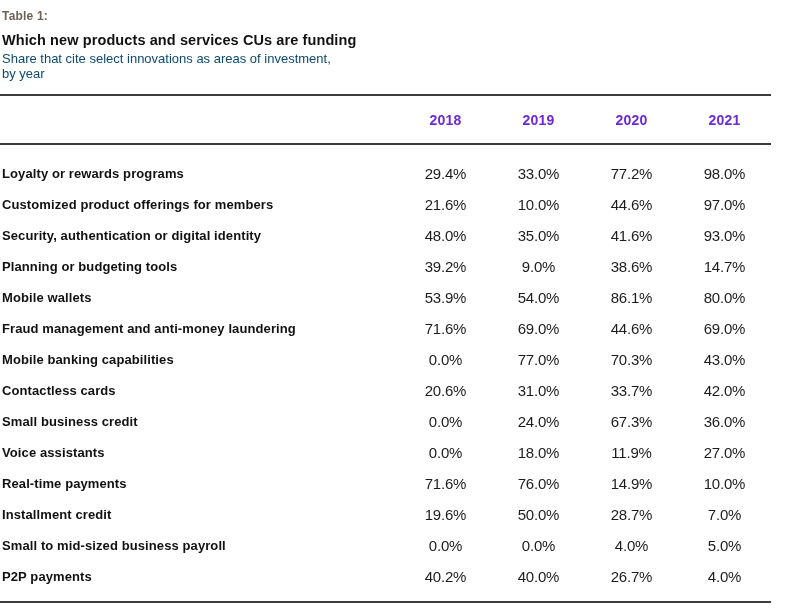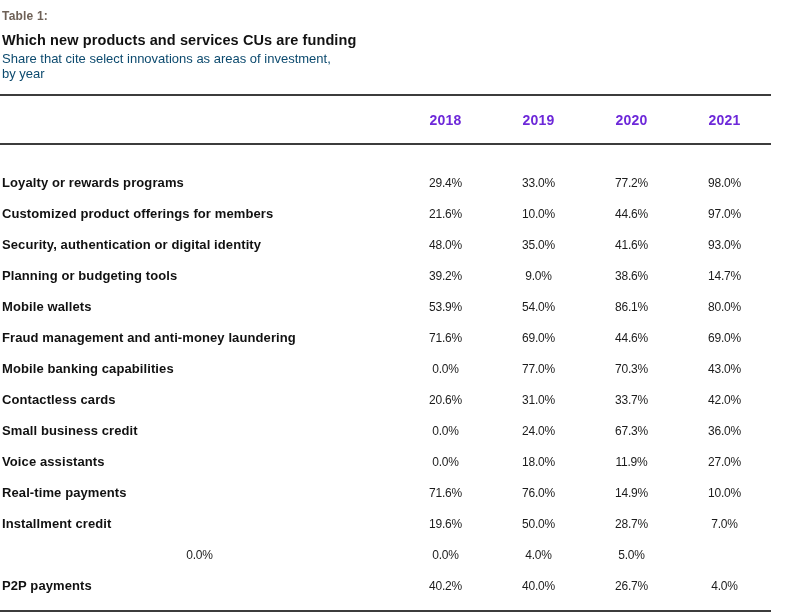--- a/index.html
+++ b/index.html
@@ -58,38 +58,38 @@
     height: 47px;
   }
   .year-cell {
     text-align: center;
     font-size: 14px;
     font-weight: bold;
     color: #6d28d9;
     letter-spacing: 0.2px;
   }
   .table-body {
-    padding-top: 22px;
+    padding-top: 13px;
   }
   .data-row {
     display: grid;
     grid-template-columns: 1fr 93px 93px 93px 93px;
     align-items: center;
     height: 31px;
   }
   .row-label {
     font-size: 13px;
     font-weight: bold;
     color: #111111;
     padding-left: 2px;
     letter-spacing: 0.1px;
   }
   .row-value {
     text-align: center;
-    font-size: 12px;
+    font-size: 15px;
     color: #1c1c1c;
     letter-spacing: -0.2px;
   }
   .rule-bottom { margin-top: 9px; }
 </style>
 </head>
 <body>
 
 <div class="page">
   <div class="content">
@@ -206,20 +206,21 @@
 
   <div class="data-row">
     <div class="row-label">Installment credit</div>
     <div class="row-value">19.6%</div>
     <div class="row-value">50.0%</div>
     <div class="row-value">28.7%</div>
     <div class="row-value">7.0%</div>
   </div>
 
   <div class="data-row">
+    <div class="row-label">Small to mid-sized business payroll</div>
     <div class="row-value">0.0%</div>
     <div class="row-value">0.0%</div>
     <div class="row-value">4.0%</div>
     <div class="row-value">5.0%</div>
   </div>
 
   <div class="data-row">
     <div class="row-label">P2P payments</div>
     <div class="row-value">40.2%</div>
     <div class="row-value">40.0%</div>

